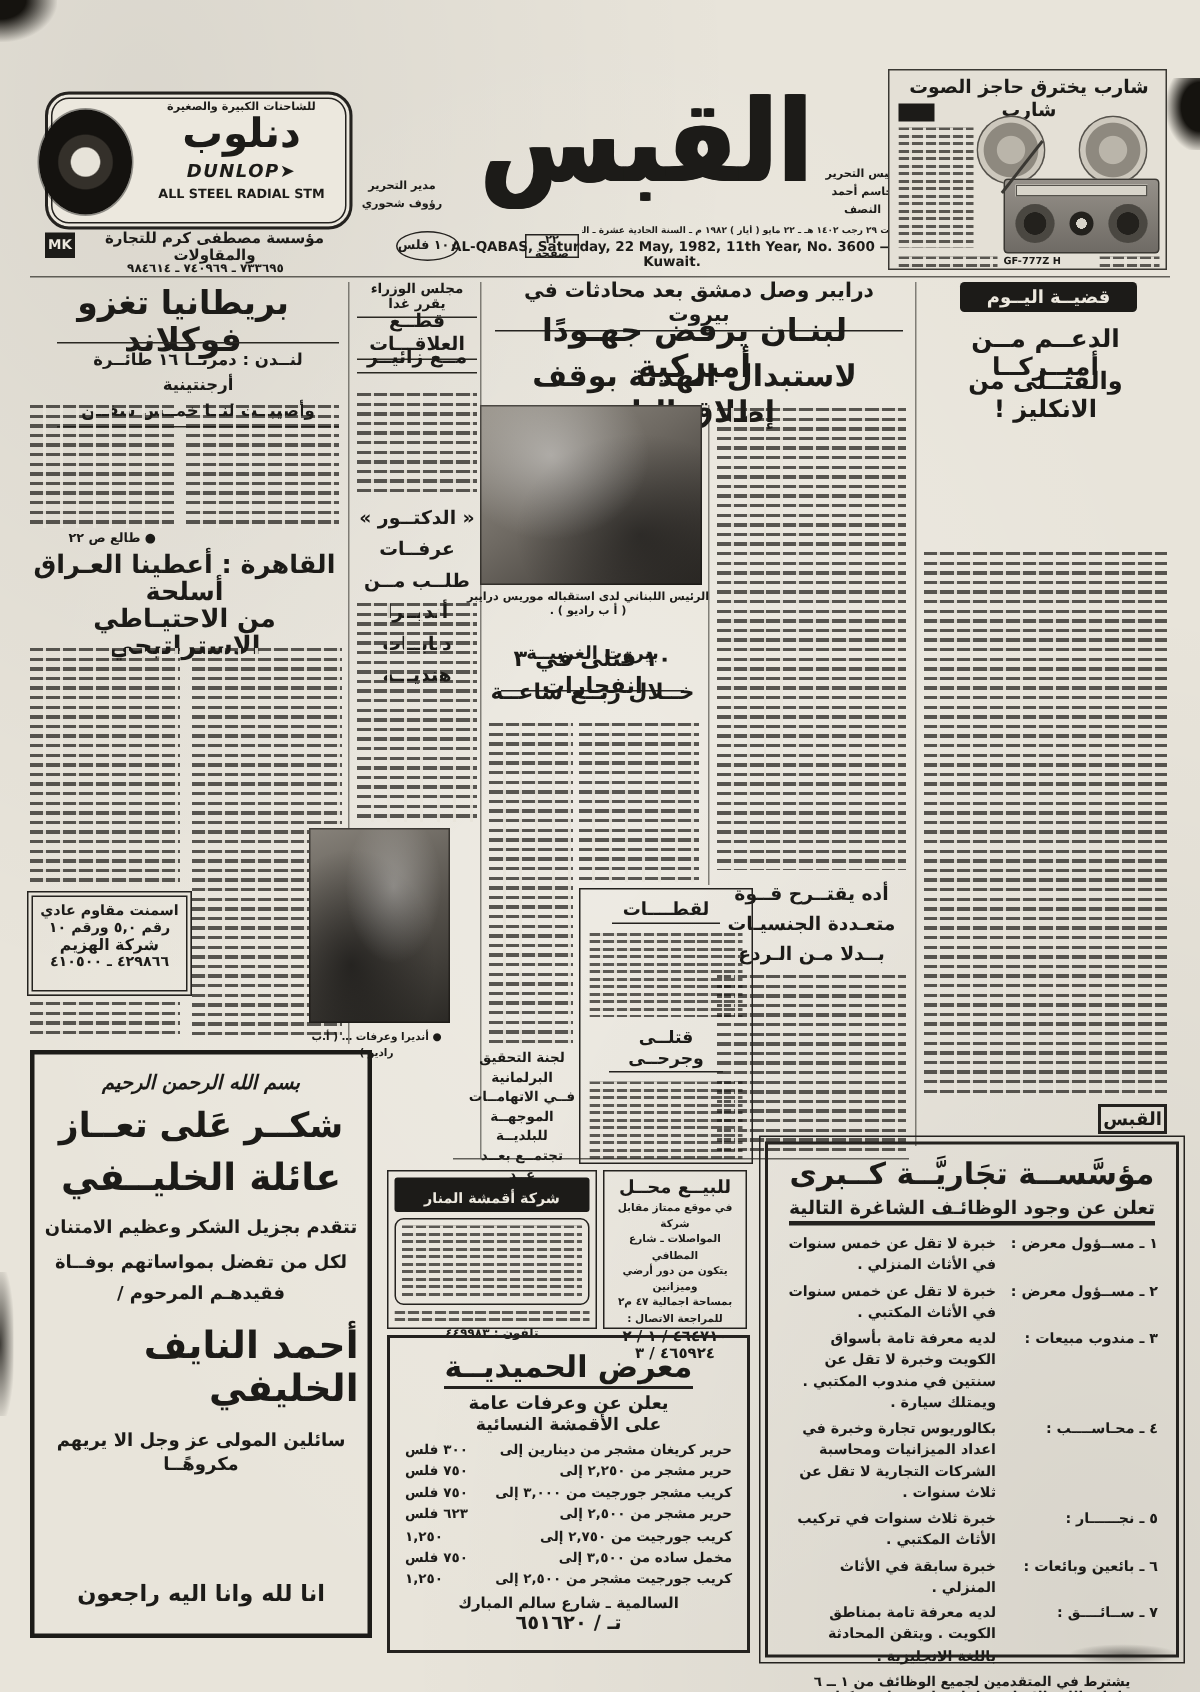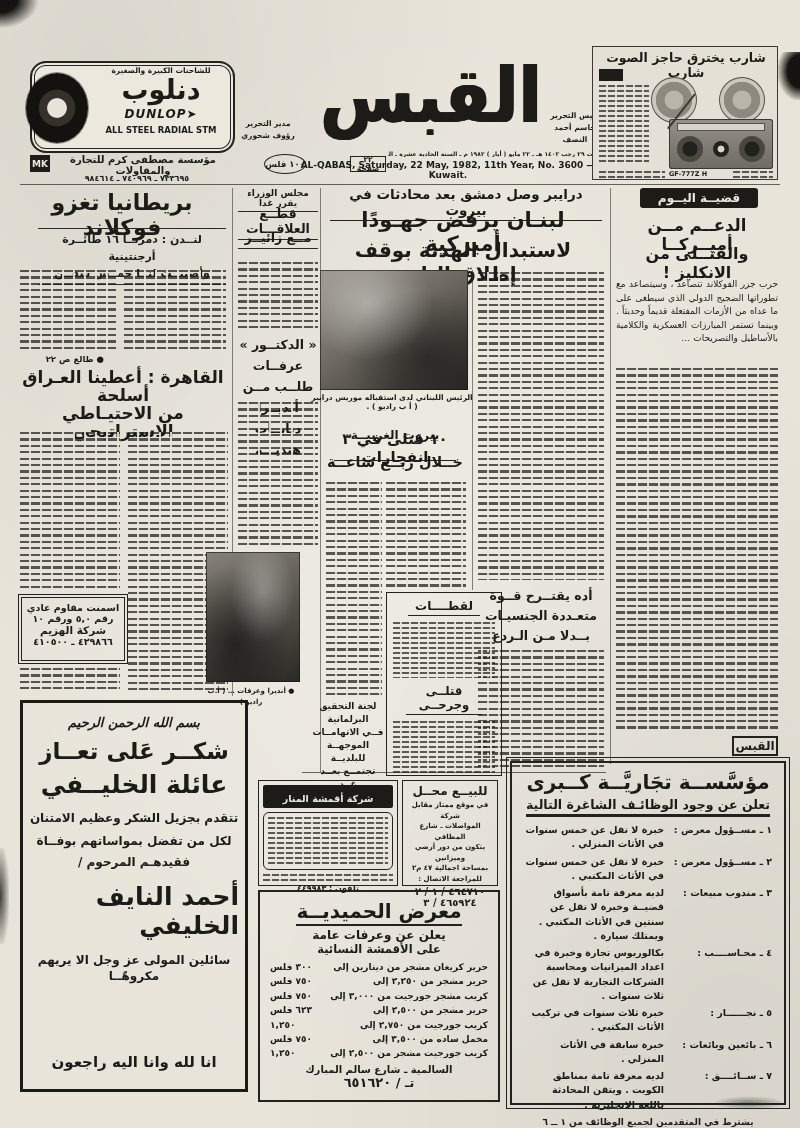--- a/index.html
+++ b/index.html
@@ -180,21 +180,20 @@
   </div>
 
   <div class="hline" style="left:302px;top:772px;width:304px;"></div>
   <div class="vline" style="left:610px;top:188px;height:576px;"></div>
 
   <div class="abs c" style="left:640px;top:188px;width:118px;height:20px;background:#1c1b18;border-radius:3px;display:flex;align-items:center;justify-content:center;">
     <span class="b" style="color:#ece8de;font-size:12px;">قضيــة اليــوم</span>
   </div>
   <div class="abs c b" style="left:616px;top:216px;width:162px;font-size:16.5px;">الدعــم مــن أميــركــا</div>
   <div class="abs c b" style="left:616px;top:244px;width:162px;font-size:16px;">والقتــلى من الانكليز !</div>
-  <div class="abs" style="left:616px;top:278px;width:162px;height:86px;font-size:9px;line-height:1.5;text-align:justify;overflow:hidden;">حرب جزر الفوكلاند تتصاعد ، وسيتصاعد مع تطوراتها الضجيج الدولي الذي سيطغى على ما عداه من الأزمات المفتعلة قديماً وحديثاً . وبينما تستمر المبارزات العسكرية والكلامية بالأساطيل والتصريحات …</div>
   <div class="abs tx" style="left:616px;top:368px;width:162px;height:362px;"></div>
   <div class="abs c b" style="left:732px;top:736px;width:46px;height:20px;border:2px solid #24221f;font-size:12px;line-height:17px;">القبس</div>
 
   <div class="abs flexcol" style="left:20px;top:700px;width:228px;height:392px;border:3px solid #1c1b18;padding:12px 6px;">
     <div class="b" style="font-size:13px;font-style:italic;">بسم الله الرحمن الرحيم</div>
     <div class="b" style="font-size:23px;margin-top:8px;">شكــر عَلى تعــاز</div>
     <div class="b" style="font-size:25px;margin-top:6px;">عائلة الخليــفي</div>
     <div class="b" style="font-size:12px;margin-top:12px;">تتقدم بجزيل الشكر وعظيم الامتنان</div>
     <div class="b" style="font-size:12px;margin-top:9px;">لكل من تفضل بمواساتهم بوفــاة</div>
     <div class="b" style="font-size:12px;margin-top:7px;">فقيدهـم المرحوم /</div>
@@ -274,21 +273,21 @@
       <div class="jrow">
           <span><span>١ ـ</span> <span>مســؤول معرض :</span></span>
           <span>خبرة لا تقل عن خمس سنوات في الأثاث المنزلي .</span>
         </div>
       <div class="jrow">
           <span><span>٢ ـ</span> <span>مســؤول معرض :</span></span>
           <span>خبرة لا تقل عن خمس سنوات في الأثاث المكتبي .</span>
         </div>
       <div class="jrow">
           <span><span>٣ ـ</span> <span>مندوب مبيعات :</span></span>
-          <span>لديه معرفة تامة بأسواق قضيــة وخبرة لا تقل عن سنتين في الأثاث المكتبي . ويمتلك سيارة .</span>
+          <span>لديه معرفة تامة بأسواق الكويت وخبرة لا تقل عن سنتين في مندوب المكتبي . ويمتلك سيارة .</span>
         </div>
       <div class="jrow">
           <span><span>٤ ـ</span> <span>محـاســــب :</span></span>
           <span>بكالوريوس تجارة وخبرة في اعداد الميزانيات ومحاسبة الشركات التجارية لا تقل عن ثلاث سنوات .</span>
         </div>
       <div class="jrow">
           <span><span>٥ ـ</span> <span>نجــــــار :</span></span>
           <span>خبرة ثلاث سنوات في تركيب الأثاث المكتبي .</span>
         </div>
       <div class="jrow">

